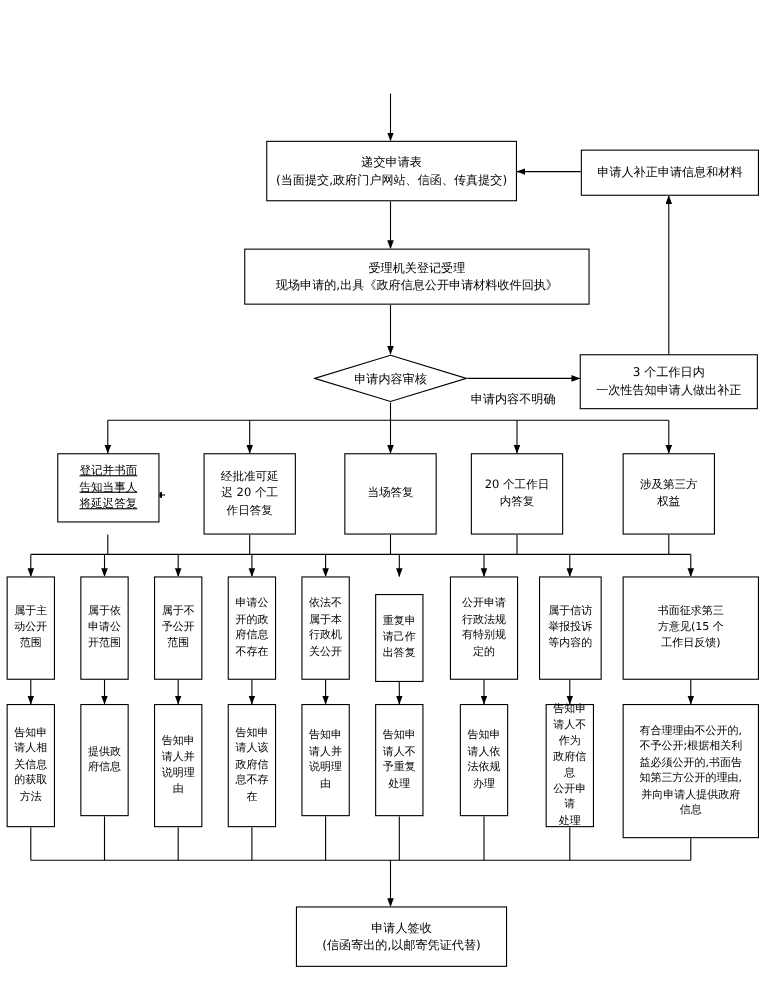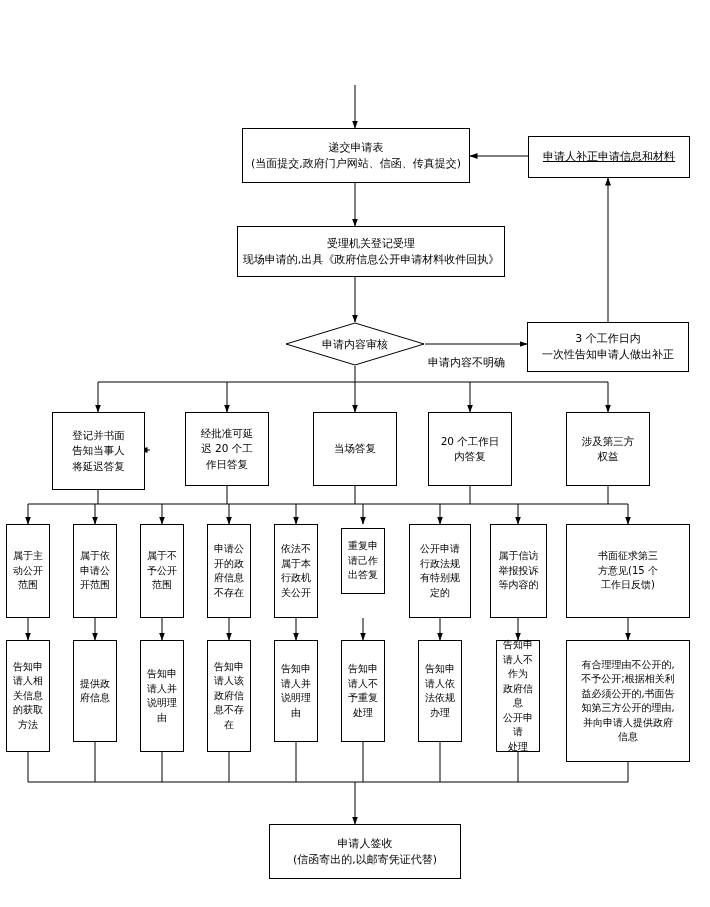--- a/index.html
+++ b/index.html
@@ -141,38 +141,38 @@
       <line x1="628" y1="762" x2="628" y2="782"></line>
       <line x1="28" y1="782" x2="628" y2="782"></line>
       <line x1="355" y1="782" x2="355" y2="824" marker-end="url(#arrow)"></line>
     </g>
   </svg>
 
 
   <div class="box f11" style="left:242px; top:128px; width:228px; height:55px;">递交申请表
 (当面提交,政府门户网站、信函、传真提交)</div>
 
-  <div class="box f11" style="left:528px; top:136px; width:162px; height:42px;text-decoration:underline;">申请人补正申请信息和材料</div>
-
-  <div class="box f11" style="left:237px; top:226px; width:268px; height:51px;">受理机关登记受理
+  <div class="box f11" style="left:528px; top:136px; width:162px; height:42px;">申请人补正申请信息和材料</div>
+
+  <div class="box f11" style="left:222px; top:226px; width:314px; height:51px;">受理机关登记受理
 现场申请的,出具《政府信息公开申请材料收件回执》</div>
 
   <div class="diamond-wrap" style="left:285px; top:322px; width:140px; height:44px;">
     <svg width="140" height="44" viewBox="0 0 140 44">
       <polygon points="70,1 139,22 70,43 1,22" fill="#ffffff" stroke="#000000" stroke-width="1"></polygon>
     </svg>
     <div class="diamond-label">申请内容审核</div>
   </div>
 
   <div class="free-label f11" style="left:428px; top:355px; width:110px;">申请内容不明确</div>
 
   <div class="box f11" style="left:527px; top:322px; width:162px; height:50px;">3 个工作日内
 一次性告知申请人做出补正</div>
 
-  <div class="box f105" style="left:52px; top:412px; width:93px; height:78px;">登记并书面
+  <div class="box f105" style="left:52px; top:412px; width:93px; height:63px;text-decoration:underline;">登记并书面
 告知当事人
 将延迟答复</div>
   <div class="box f105" style="left:185px; top:412px; width:84px; height:74px;">经批准可延
 迟 20 个工
 作日答复</div>
   <div class="box f105" style="left:313px; top:412px; width:84px; height:74px;">当场答复</div>
   <div class="box f105" style="left:428px; top:412px; width:84px; height:74px;">20 个工作日
 内答复</div>
   <div class="box f105" style="left:566px; top:412px; width:84px; height:74px;">涉及第三方
 权益</div>
@@ -187,21 +187,21 @@
 予公开
 范围</div>
   <div class="box f10" style="left:207px; top:524px; width:44px; height:94px;">申请公
 开的政
 府信息
 不存在</div>
   <div class="box f10" style="left:274px; top:524px; width:44px; height:94px;">依法不
 属于本
 行政机
 关公开</div>
-  <div class="box f10" style="left:341px; top:528px; width:44px; height:66px;">重复申
+  <div class="box f10" style="left:341px; top:540px; width:44px; height:80px;">重复申
 请己作
 出答复</div>
   <div class="box f10" style="left:409px; top:524px; width:62px; height:94px;">公开申请
 行政法规
 有特别规
 定的</div>
   <div class="box f10" style="left:490px; top:524px; width:57px; height:94px;">属于信访
 举报投诉
 等内容的</div>
   <div class="box f10" style="left:566px; top:524px; width:124px; height:94px;">书面征求第三

